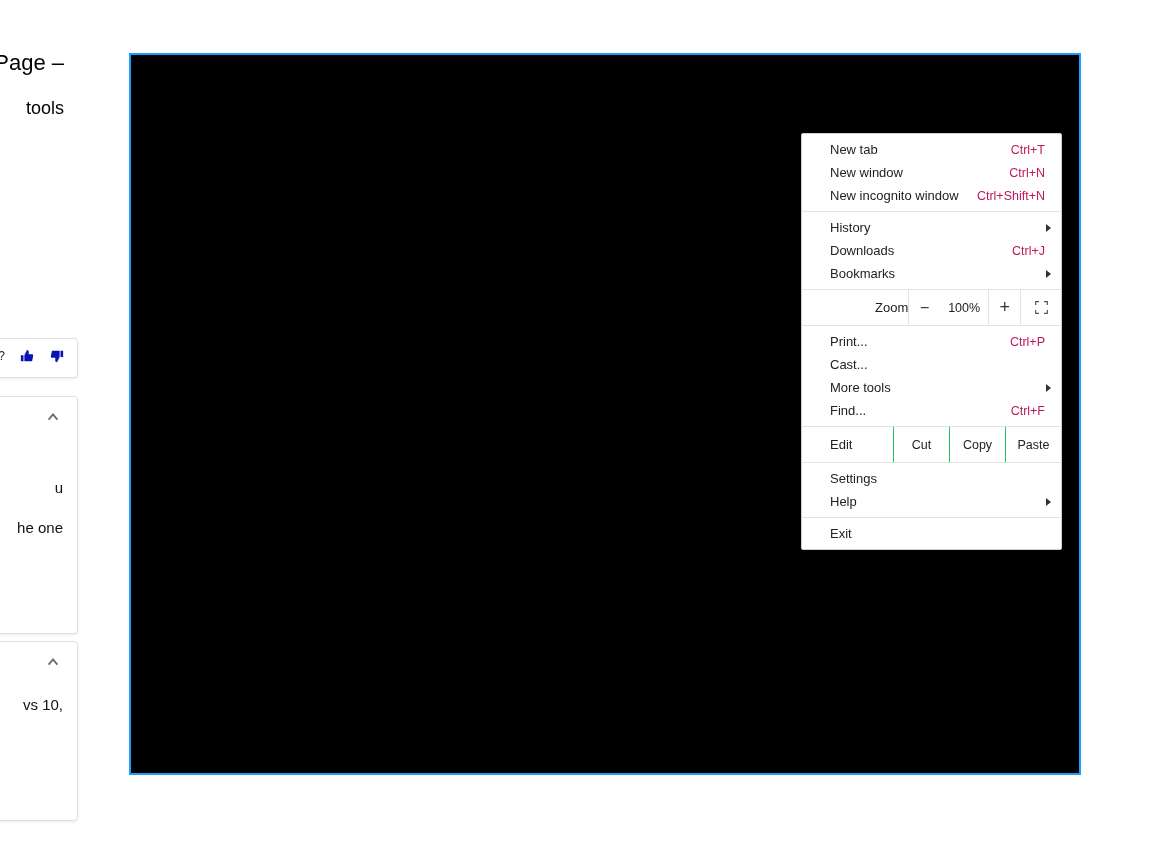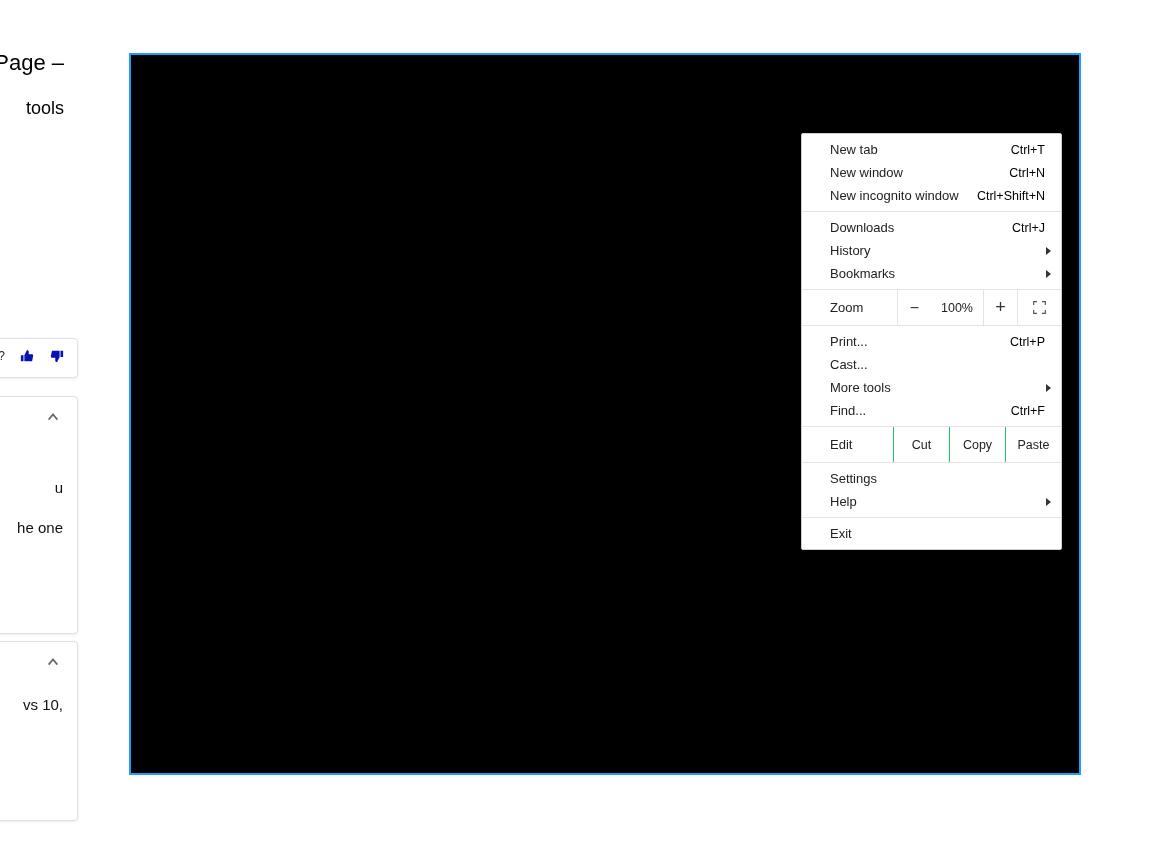--- a/index.html
+++ b/index.html
@@ -126,37 +126,38 @@
 
   .menu-item {
     display: flex;
     align-items: center;
     justify-content: space-between;
     height: 23px;
     padding: 0 16px 0 28px;
     white-space: nowrap;
   }
   .menu-item .label { flex: 1; text-align: left; }
-  .menu-item .accel { color: #000000; font-size: 12.5px; }
+  .menu-item .accel { color: #be185d; font-size: 12.5px; }
   .menu-item .submenu-arrow {
     width: 0; height: 0;
     border-top: 4px solid transparent;
     border-bottom: 4px solid transparent;
     border-left: 5px solid #333;
     margin-right: -6px;
   }
 
   .zoom-row {
     display: flex;
     align-items: center;
     height: 35px;
   }
   .zoom-label {
     flex: 1;
     padding-left: 28px;
+    margin-left: 45px;
   }
   .zoom-btn {
     width: 34px;
     height: 100%;
     display: flex;
     align-items: center;
     justify-content: center;
     border-left: 1px solid #e3e3e3;
     color: #333;
     font-size: 18px;
@@ -256,26 +257,26 @@
     <div class="menu-item">
       <span class="label">New incognito window</span>
       <span class="accel">Ctrl+Shift+N</span>
     </div>
   </div>
 
   <div class="menu-divider"></div>
 
   <div class="menu-section">
     <div class="menu-item">
+      <span class="label">History</span>
+      <span class="submenu-arrow"></span>
+    </div>
+    <div class="menu-item">
       <span class="label">Downloads</span>
       <span class="accel">Ctrl+J</span>
-    </div>
-    <div class="menu-item">
-      <span class="label">History</span>
-      <span class="submenu-arrow"></span>
     </div>
     <div class="menu-item">
       <span class="label">Bookmarks</span>
       <span class="submenu-arrow"></span>
     </div>
   </div>
 
   <div class="menu-divider"></div>
 
   <div class="zoom-row">

